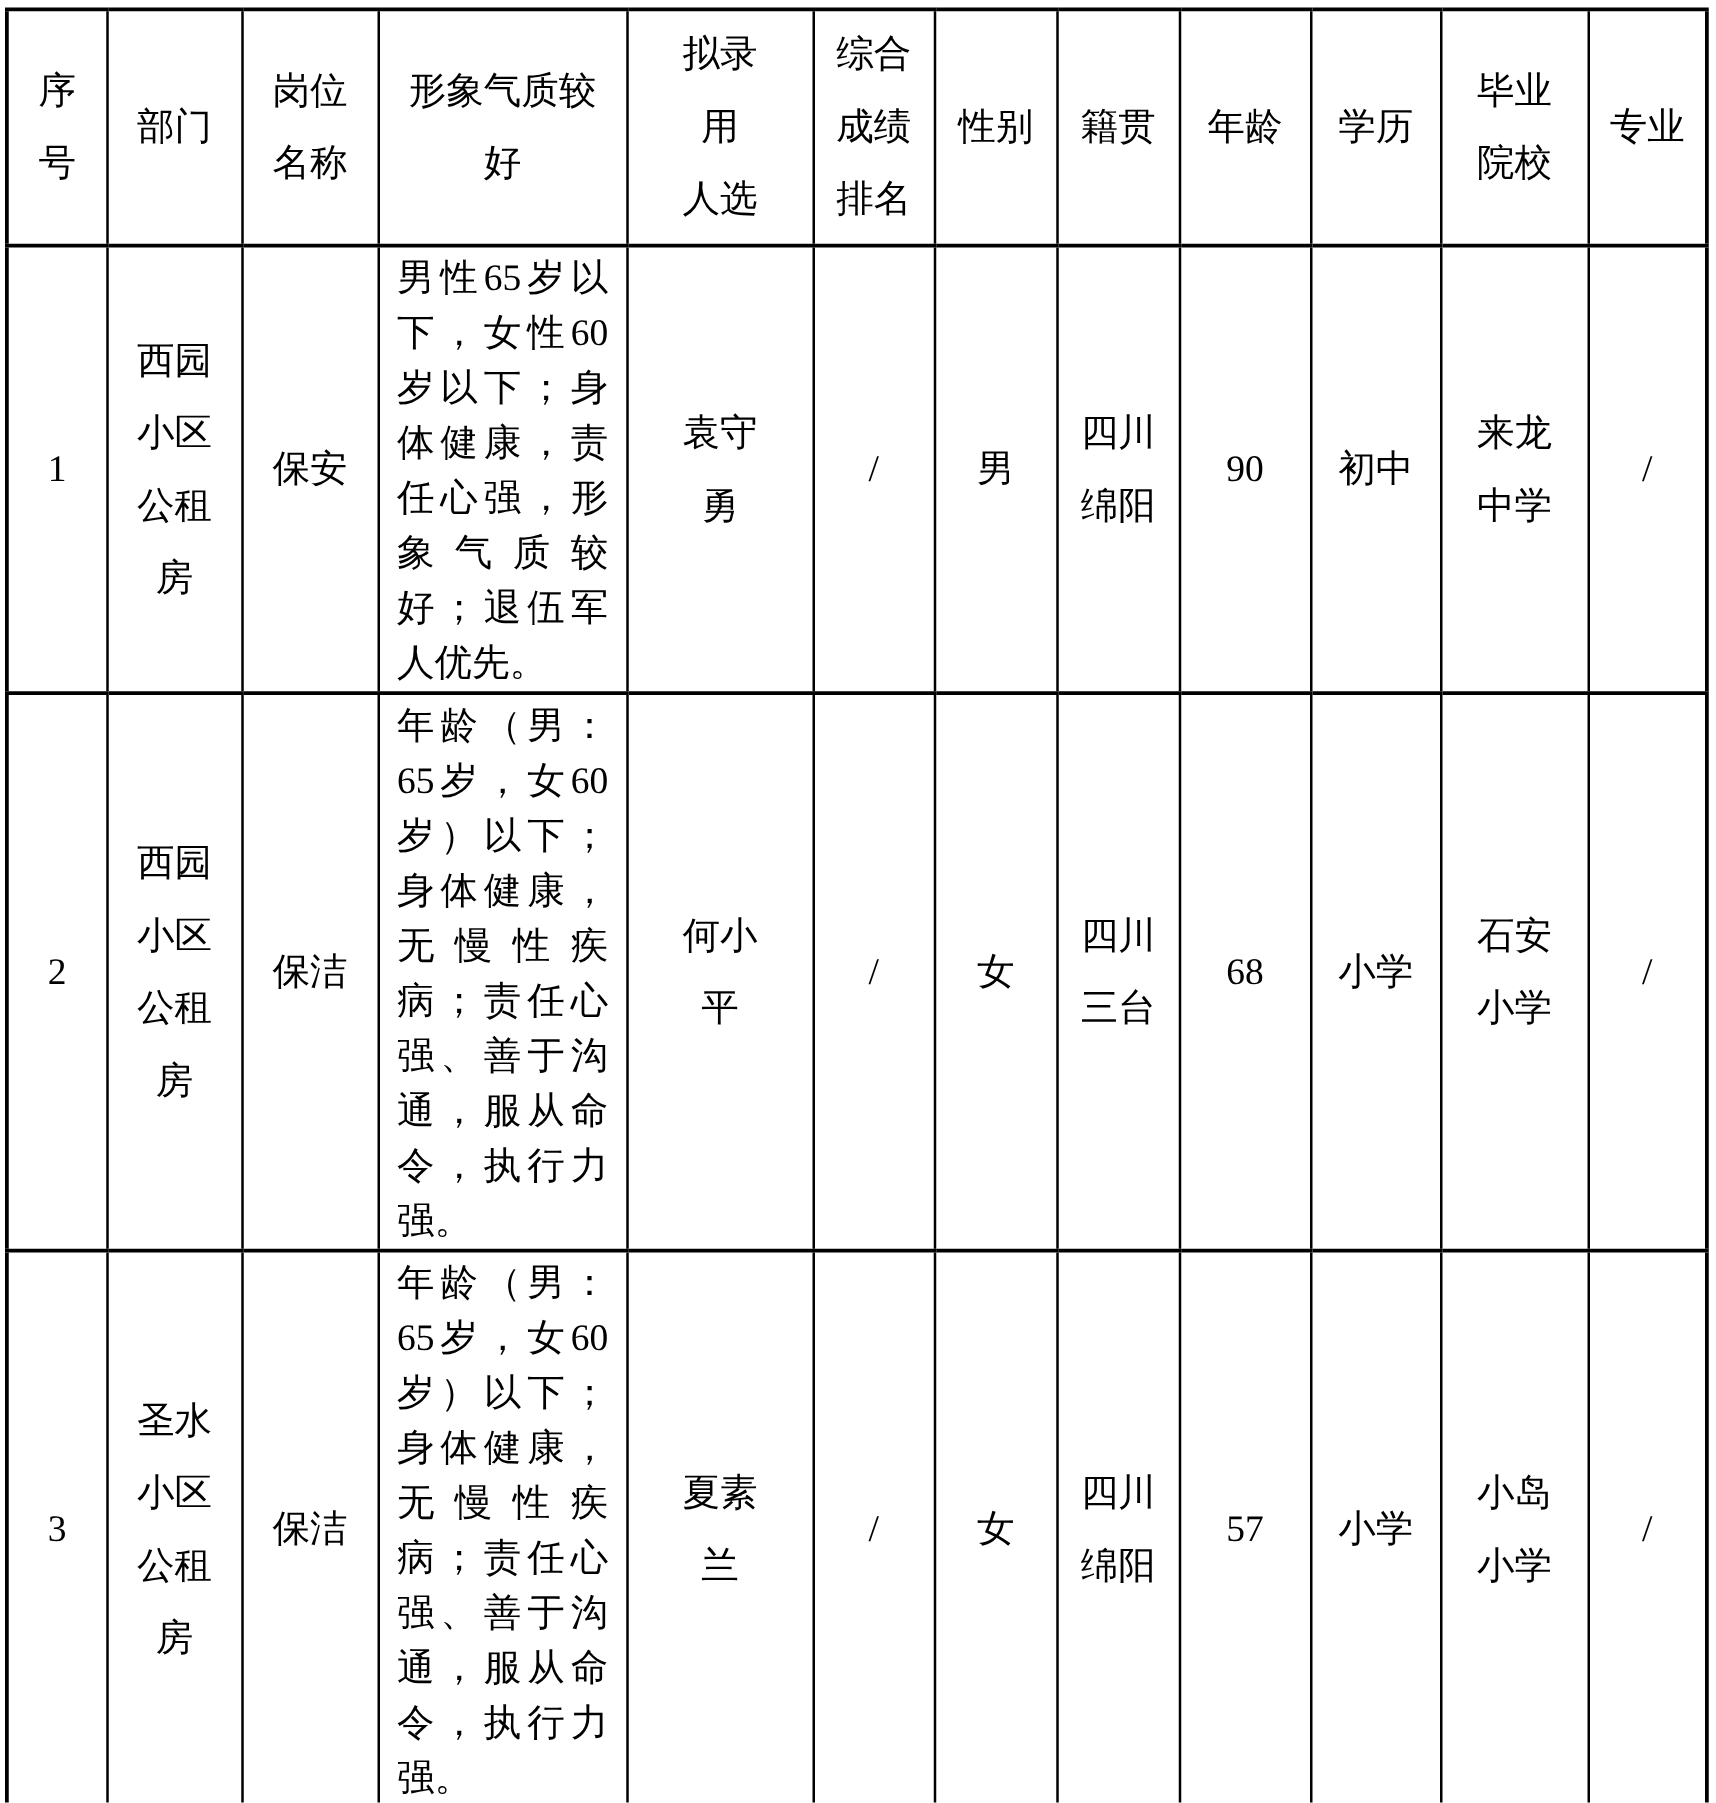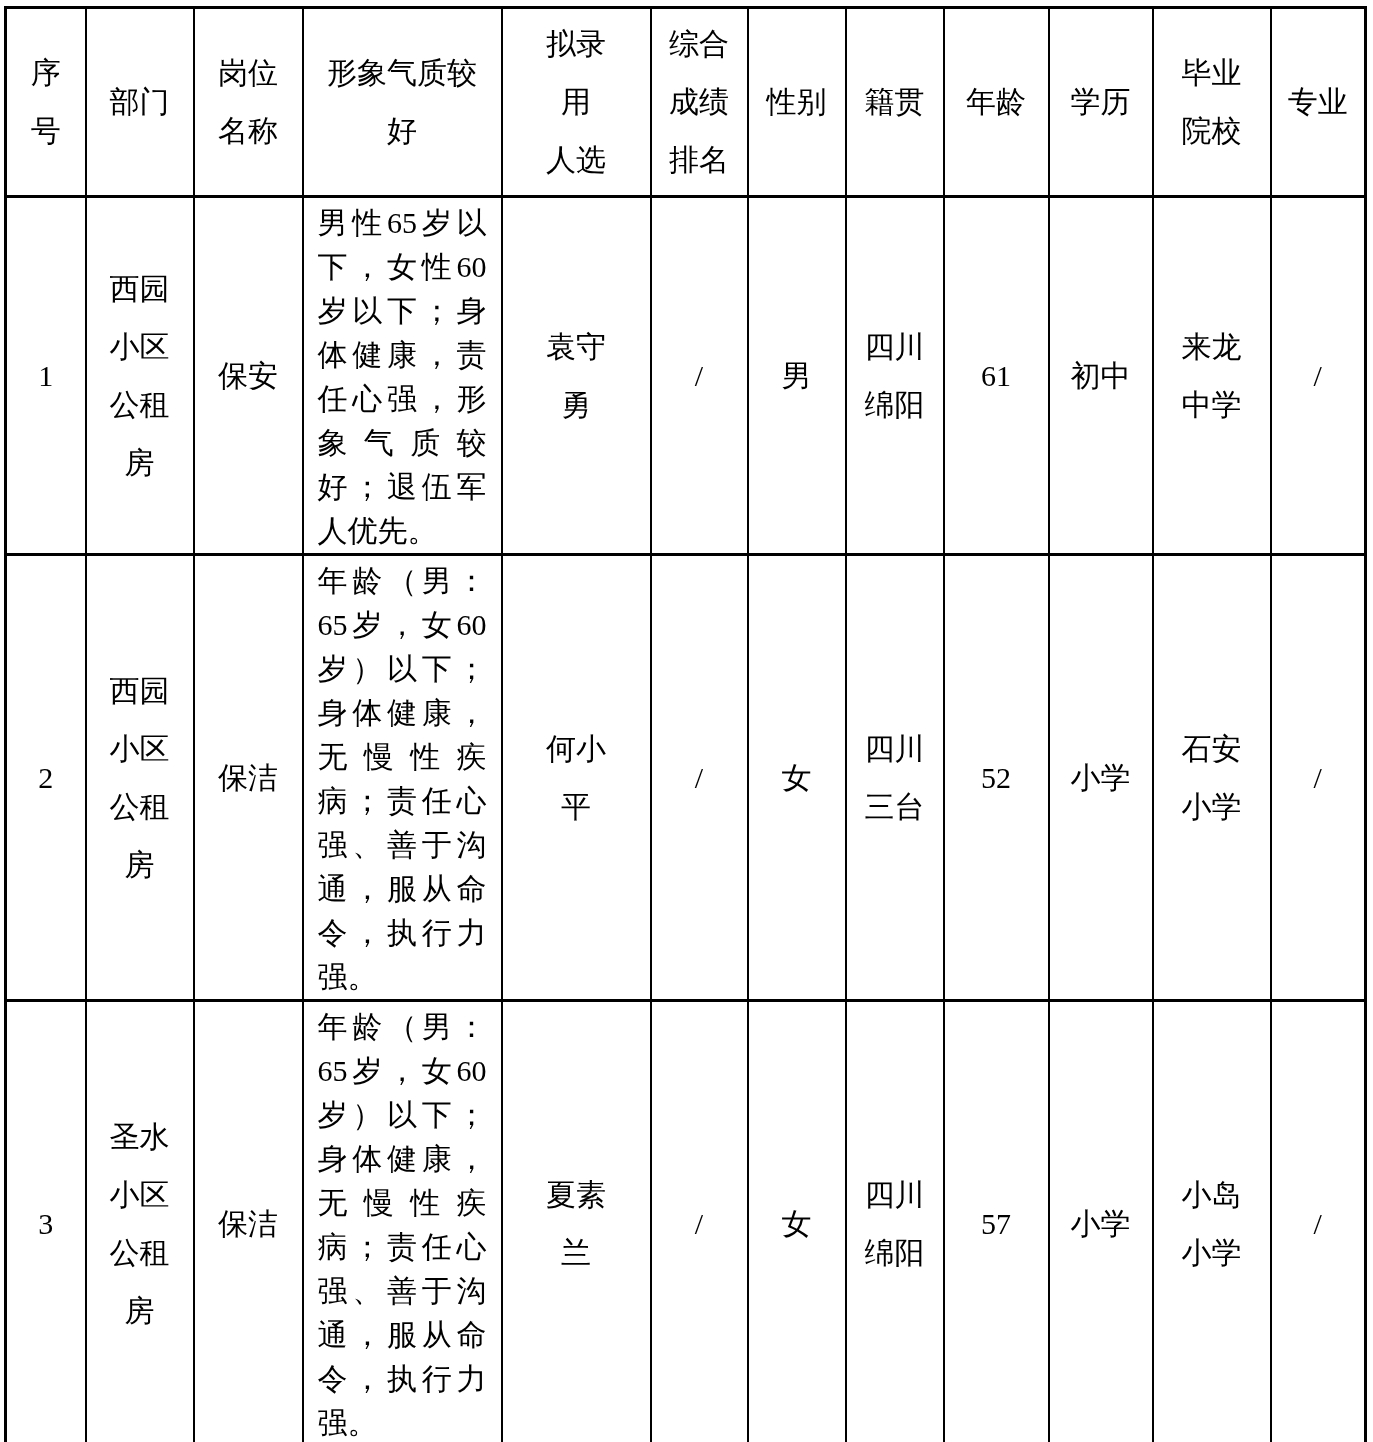--- a/index.html
+++ b/index.html
@@ -98,41 +98,41 @@
 公租
 房</td>
       <td>保安</td>
       <td class="req">男性65岁以下，女性60岁以下；身体健康，责任心强，形象气质较好；退伍军人优先。</td>
       <td>袁守
 勇</td>
       <td>/</td>
       <td>男</td>
       <td>四川
 绵阳</td>
-      <td>61</td>
+      <td>90</td>
       <td>初中</td>
       <td>来龙
 中学</td>
       <td>/</td>
     </tr>
     <tr style="height:440px;">
       <td>2</td>
       <td>西园
 小区
 公租
 房</td>
       <td>保洁</td>
       <td class="req">年龄（男：65岁，女60岁）以下；身体健康，无慢性疾病；责任心强、善于沟通，服从命令，执行力强。</td>
       <td>何小
 平</td>
       <td>/</td>
       <td>女</td>
       <td>四川
 三台</td>
-      <td>52</td>
+      <td>68</td>
       <td>小学</td>
       <td>石安
 小学</td>
       <td>/</td>
     </tr>
     <tr style="height:446px;">
       <td>3</td>
       <td>圣水
 小区
 公租

